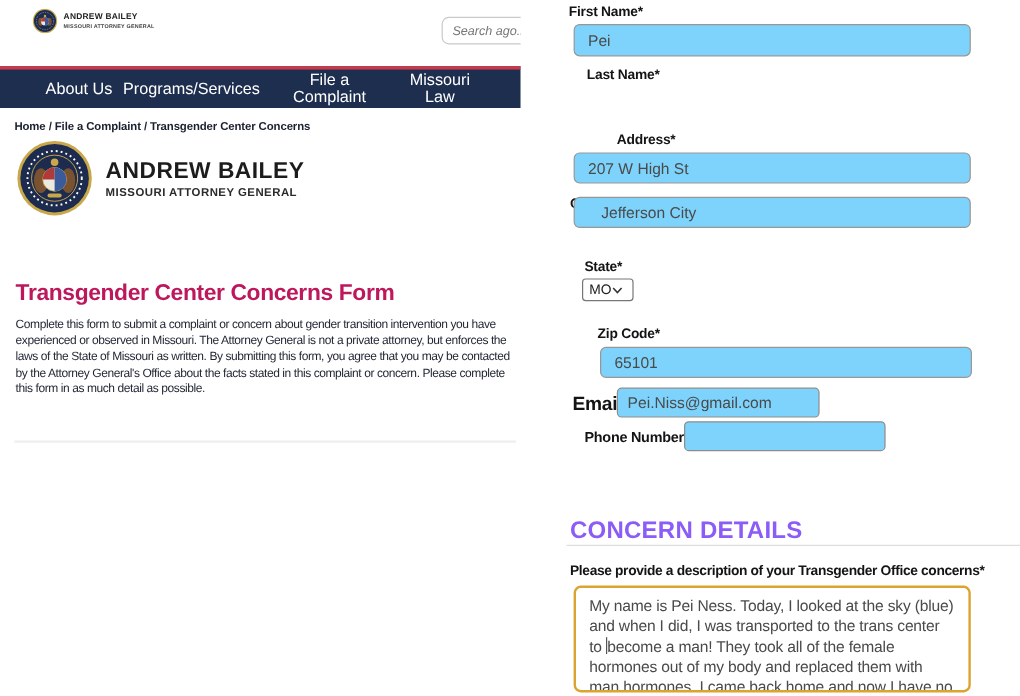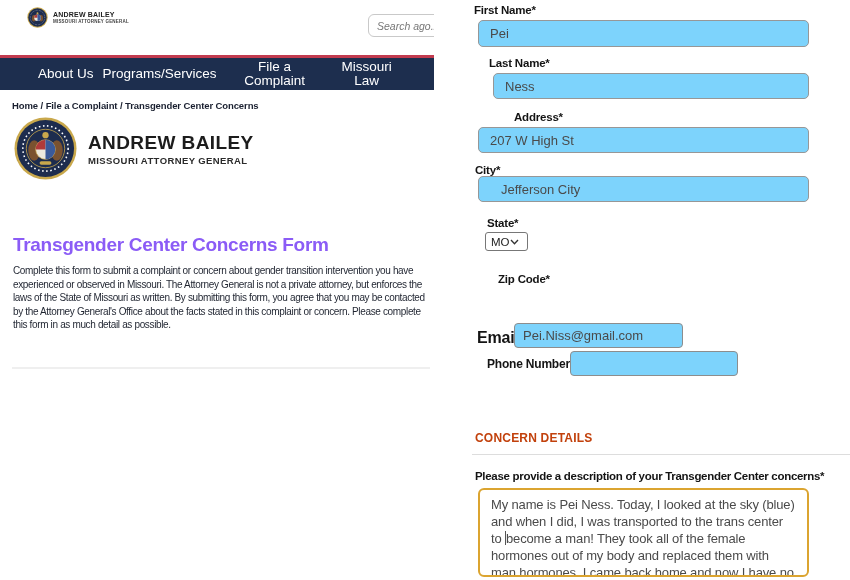--- a/index.html
+++ b/index.html
@@ -32,55 +32,55 @@
   .crumb-link { font-weight:bold; cursor:pointer; }
   .crumb-sep { font-weight:bold; }
   .crumb-current { font-weight:bold; }
 
   .masthead { position:absolute; left:14px; top:117px; display:flex; align-items:center; gap:11px; }
   .ag-seal { width:63px; height:63px; }
   .masthead-name { font-size:19px; font-weight:bold; color:#1c1c1c; letter-spacing:.4px; line-height:22px; }
   .masthead-sub { font-size:9.5px; font-weight:bold; color:#2b2b2b; letter-spacing:.4px; margin-top:1px; }
 
   .page-title { position:absolute; left:13px; top:234px; font-size:19px; font-weight:bold;
-    letter-spacing:-.3px; color:#8b5cf6; }
+    letter-spacing:-.3px; color:#be185d; }
 
   .intro { position:absolute; left:13px; top:264px; width:414px; font-size:10px; letter-spacing:-.35px;
     line-height:13.6px; color:#1f2430; }
 
   .content-divider { position:absolute; left:12px; top:367px; width:418px; height:2px; background:#efefef; }
 
   
   .right-panel { position:absolute; left:434px; top:0; width:416px; height:580px; background:#fff; }
   .flabel { position:absolute; font-size:11.5px; font-weight:bold; color:#141414; letter-spacing:-.2px; }
   .tfield { position:absolute; height:27px; border:1px solid #979797; border-radius:5px; background:#7dd3fc;
     font-size:13px; color:#4a4a4a; padding:0 11px; outline:none; font-family:"Liberation Sans", sans-serif; }
 
   .lb-first  { left:40px;  top:4px; }
   .in-first  { left:44px;  top:20px;  width:331px; }
   .lb-last   { left:55px;  top:57px; }
   .in-last   { left:59px;  top:73px;  width:316px; height:26px; }
   .lb-addr   { left:42px;  top:111px;margin-left:38px; }
   .in-addr   { left:44px;  top:127px; width:331px; height:26px; }
   .lb-city   { left:41px;  top:164px; }
-  .in-city   { left:44px;  top:176px; width:331px; height:26px;padding-left:22px; }
+  .in-city   { left:44px;  top:164px; width:331px; height:26px;padding-left:22px; }
   .lb-state  { left:53px;  top:217px; }
   .state-select { position:absolute; left:51px; top:232px; width:43px; height:19px; border:1px solid #777;
     border-radius:3px; background:#fff; display:flex; align-items:center; 
     padding:0 4px 0 5px; font-size:11.5px; color:#222; cursor:pointer; }
   .lb-zip    { left:64px;  top:273px; }
   .in-zip    { left:66px;  top:289px; width:310px; height:26px; }
 
   .lb-email  { left:43px;  top:329px; font-size:16px; }
   .in-email  { left:80px;  top:323px; width:169px; height:25px; border-color:#8d8d8d; border-radius:4px; padding:0 8px; }
   .lb-phone  { left:53px;  top:357px; font-size:12px; }
   .in-phone  { left:136px; top:351px; width:168px; height:25px; border-color:#8d8d8d; border-radius:4px; padding:0 8px; }
 
-  .section-heading { position:absolute; left:41px; top:431px; font-size:12px; font-weight:bold;
-    color:#c2410c; letter-spacing:.2px; }
+  .section-heading { position:absolute; left:41px; top:431px; font-size:20px; font-weight:bold;
+    color:#8b5cf6; letter-spacing:.2px; }
   .section-divider { position:absolute; left:38px; top:454px; width:378px; height:1px; background:#ddd; }
 
   .concern-label { position:absolute; left:41px; top:470px; font-size:11.5px; font-weight:bold;
     color:#141414; letter-spacing:-.3px; }
 
   .concern-box { position:absolute; left:44px; top:488px; width:331px; height:89px;
     border:2px solid #dba430; border-radius:6px; background:#fff; padding:6px 11px;
     font-size:13px; letter-spacing:-.15px; line-height:17px; color:#4a4a4a;
     overflow:hidden; white-space:pre-wrap; cursor:text; }
   .caret { display:inline-block; width:1px; height:14px; background:#555; vertical-align:-2px; }
@@ -151,45 +151,45 @@
 
     <div class="content-divider"></div>
   </div>
 
   <div class="right-panel">
 
     <label class="flabel lb-first">First Name*</label>
     <input class="tfield in-first" type="text" value="Pei" style="">
 
     <label class="flabel lb-last">Last Name*</label>
-    <input class="tfield in-last" type="text" value="Ness" style="">
 
     <label class="flabel lb-addr">Address*</label>
     <input class="tfield in-addr" type="text" value="207 W High St" style="">
 
     <label class="flabel lb-city">City*</label>
     <input class="tfield in-city" type="text" value="Jefferson City" style="">
 
     <label class="flabel lb-state">State*</label>
     <div class="state-select">
       <span>MO</span>
       <svg class="chev" viewBox="0 0 9 6">
         <polyline points="1,1 4.5,4.8 8,1" fill="none" stroke="#333" stroke-width="1.3"></polyline>
       </svg>
     </div>
 
     <label class="flabel lb-zip">Zip Code*</label>
+    <input class="tfield in-zip" type="text" value="65101" style="">
 
     <label class="flabel lb-email">Email*</label>
     <input class="tfield in-email" type="text" value="Pei.Niss@gmail.com" style="">
 
     <label class="flabel lb-phone">Phone Number</label>
     <input class="tfield in-phone" type="text" value="" style="">
 
     <h2 class="section-heading">CONCERN DETAILS</h2>
     <div class="section-divider"></div>
 
-    <label class="concern-label">Please provide a description of your Transgender Center concerns*</label>
+    <label class="concern-label">Please provide a description of your Transgender Office concerns*</label>
 
     <div class="concern-box"><span>My name is Pei Ness. Today, I looked at the sky (blue) and when I did, I was transported to the trans center to </span><span class="caret"></span><span>become a man! They took all of the female hormones out of my body and replaced them with man hormones. I came back home and now I have no vagina</span></div>
   </div>
 
 </div>
 
 </body></html>

